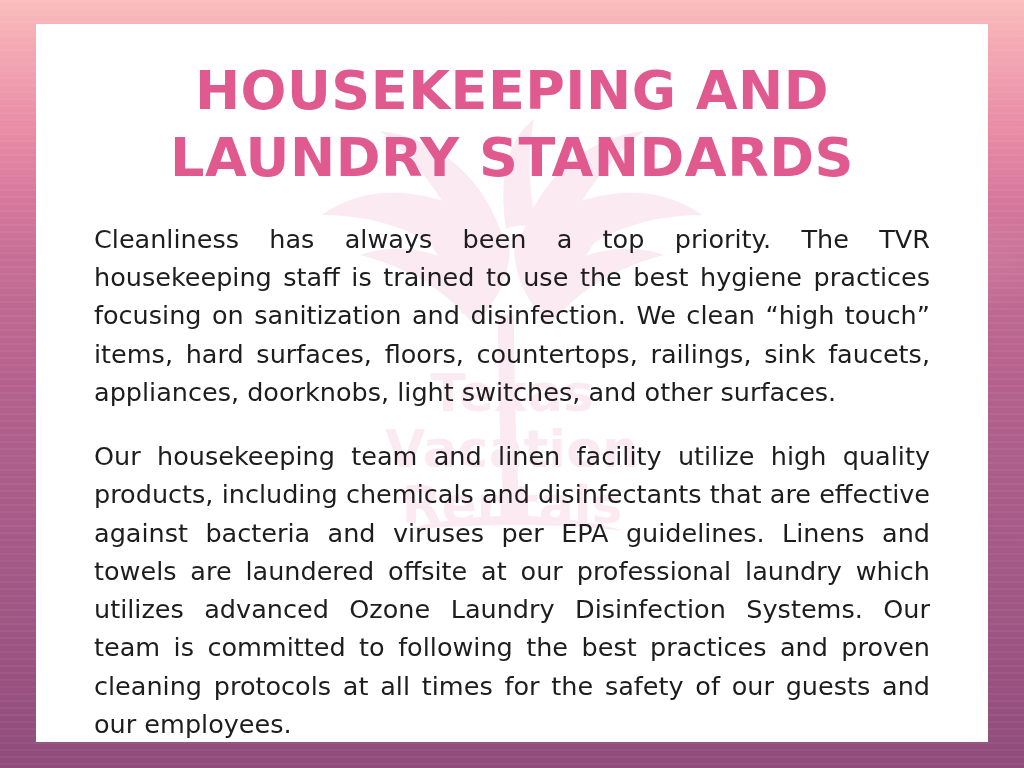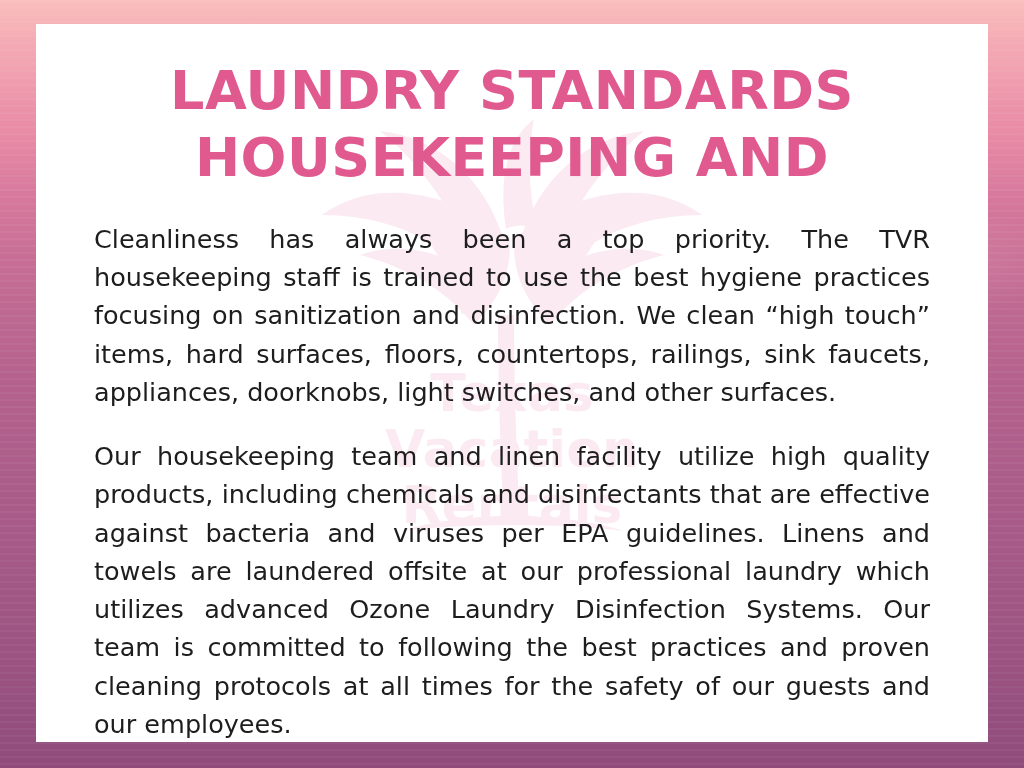--- a/index.html
+++ b/index.html
@@ -130,22 +130,22 @@
         <g fill="#e0598f" font-family="DejaVu Sans, sans-serif" font-weight="bold" text-anchor="middle">
           <text x="260" y="292" font-size="52">Texas</text>
           <text x="260" y="348" font-size="52">Vacation</text>
           <text x="260" y="404" font-size="52">Rentals</text>
         </g>
       </svg>
     </div>
 
     <div class="content">
       <h1 class="title">
+        <span class="line">HOUSEKEEPING AND</span>
         <span class="line">LAUNDRY STANDARDS</span>
-        <span class="line">HOUSEKEEPING AND</span>
       </h1>
 
       <div class="body-wrap">
         <p class="para">Cleanliness has always been a top priority. The TVR housekeeping staff is trained to use the best hygiene practices focusing on sanitization and disinfection. We clean “high touch” items, hard surfaces, floors, countertops, railings, sink faucets, appliances, doorknobs, light switches, and other surfaces.</p>
         <p class="para last">Our housekeeping team and linen facility utilize high quality products, including chemicals and disinfectants that are effective against bacteria and viruses per EPA guidelines. Linens and towels are laundered offsite at our professional laundry which utilizes advanced Ozone Laundry Disinfection Systems. Our team is committed to following the best practices and proven cleaning protocols at all times for the safety of our guests and our employees.</p>
       </div>
     </div>
 
   </div>
 </div>

